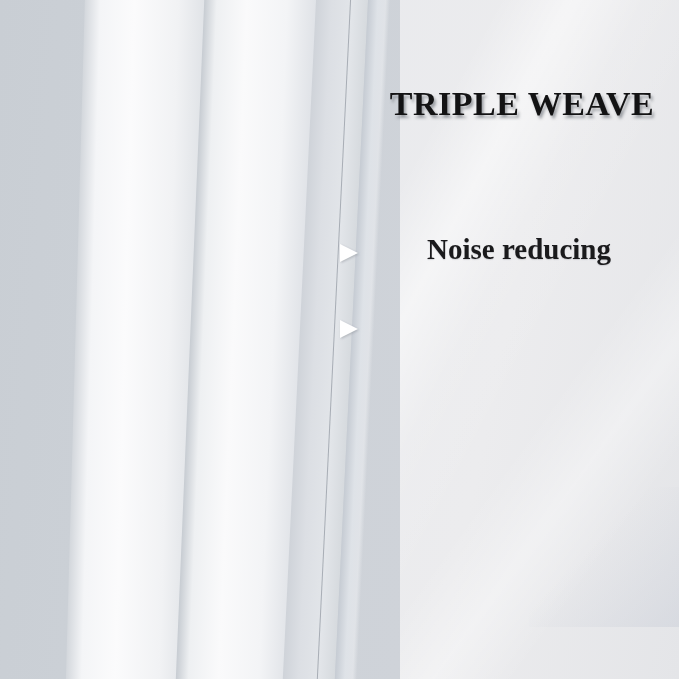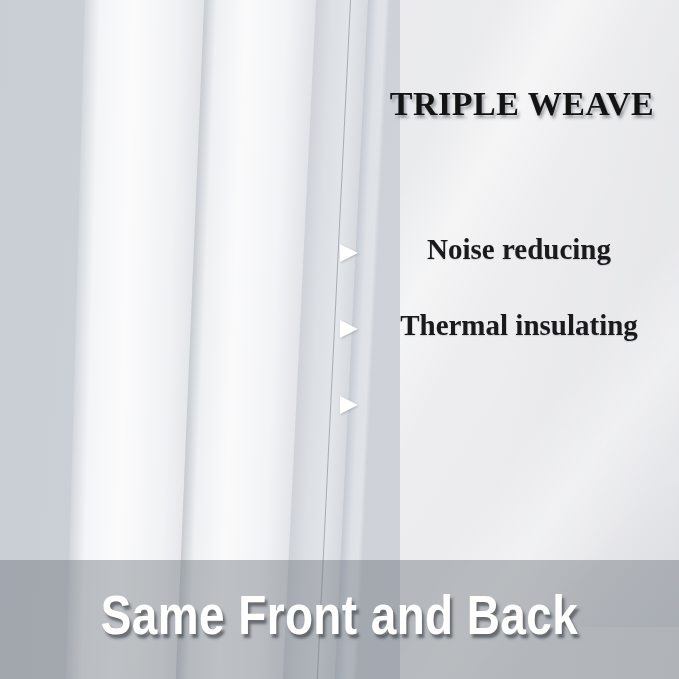--- a/index.html
+++ b/index.html
@@ -240,28 +240,21 @@
     <span class="line">TRIPLE WEAVE</span>
   </div>
 
   <div class="bullets">
 
     <div class="bullet-row">
       <span class="bullet-marker"></span>
       <span class="bullet-label">Noise reducing</span>
     </div>
 
-    <div class="bullet-row">
-      <span class="bullet-marker"></span>
-      <span class="bullet-label">Thermal insulating</span>
-    </div>
 
     <div class="bullet-row">
       <span class="bullet-marker"></span>
     </div>
 
   </div>
 
-  <div class="banner">
-    <div class="banner-text">Same Front and Back</div>
-  </div>
 
 </div>
 
 </body></html>

